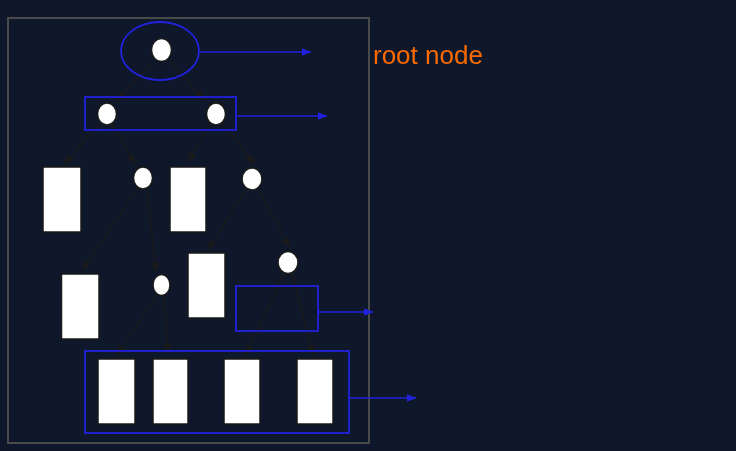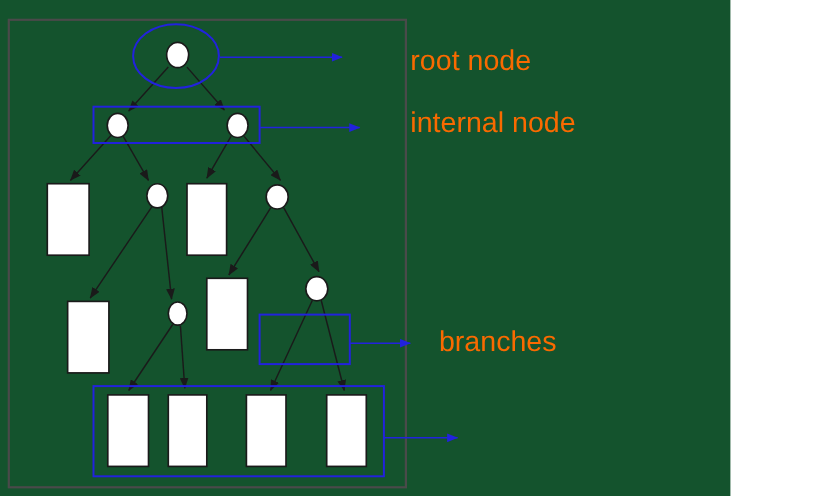--- a/index.html
+++ b/index.html
@@ -3,23 +3,23 @@
 <meta charset="utf-8">
 <style>
   html, body {
     margin: 0;
     padding: 0;
     background: #ffffff;
     font-family: "Liberation Sans", sans-serif;
   }
   .canvas {
     position: relative;
-    width: 664px;
+    width: 736px;
     height: 451px;
-    background: #14532d;
+    background: #0f172a;
     overflow: hidden;
   }
   .canvas svg {
     position: absolute;
     left: 0;
     top: 0;
   }
   .frame {
     stroke: var(--border-gray, #4a4a4a);
     stroke-width: 2;
@@ -118,15 +118,13 @@
       <rect class="hl" x="85" y="351" width="264" height="82"></rect>
 
       <line class="callout" x1="200" y1="52" x2="311" y2="52" marker-end="url(#blueArrow)"></line>
       <line class="callout" x1="236" y1="116" x2="327" y2="116" marker-end="url(#blueArrow)"></line>
       <line class="callout" x1="318" y1="312" x2="373" y2="312" marker-end="url(#blueArrow)"></line>
       <line class="callout" x1="349" y1="398" x2="416" y2="398" marker-end="url(#blueArrow)"></line>
     </g>
   </svg>
 
   <div class="label label-root">root node</div>
-  <div class="label label-internal">internal node</div>
-  <div class="label label-branches">branches</div>
 </div>
 
 </body></html>

